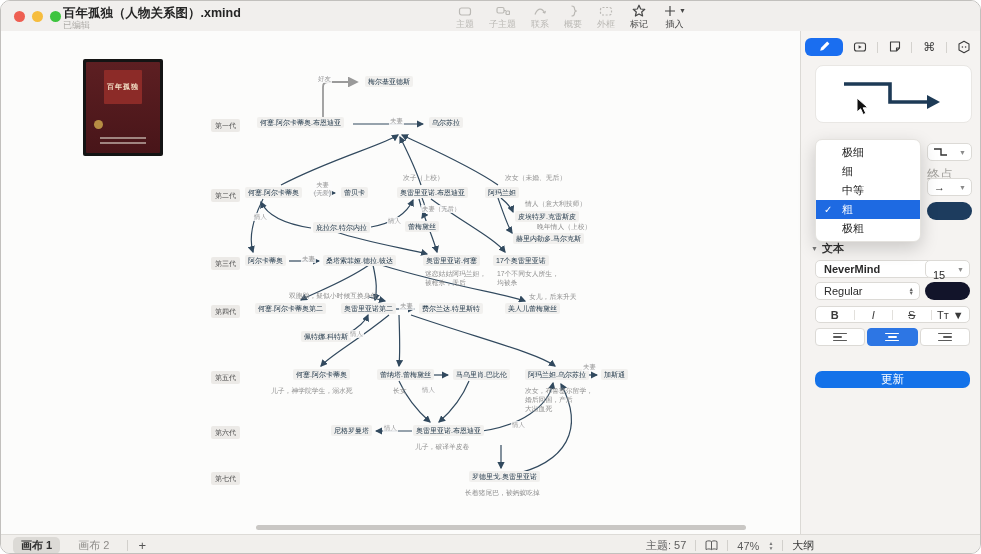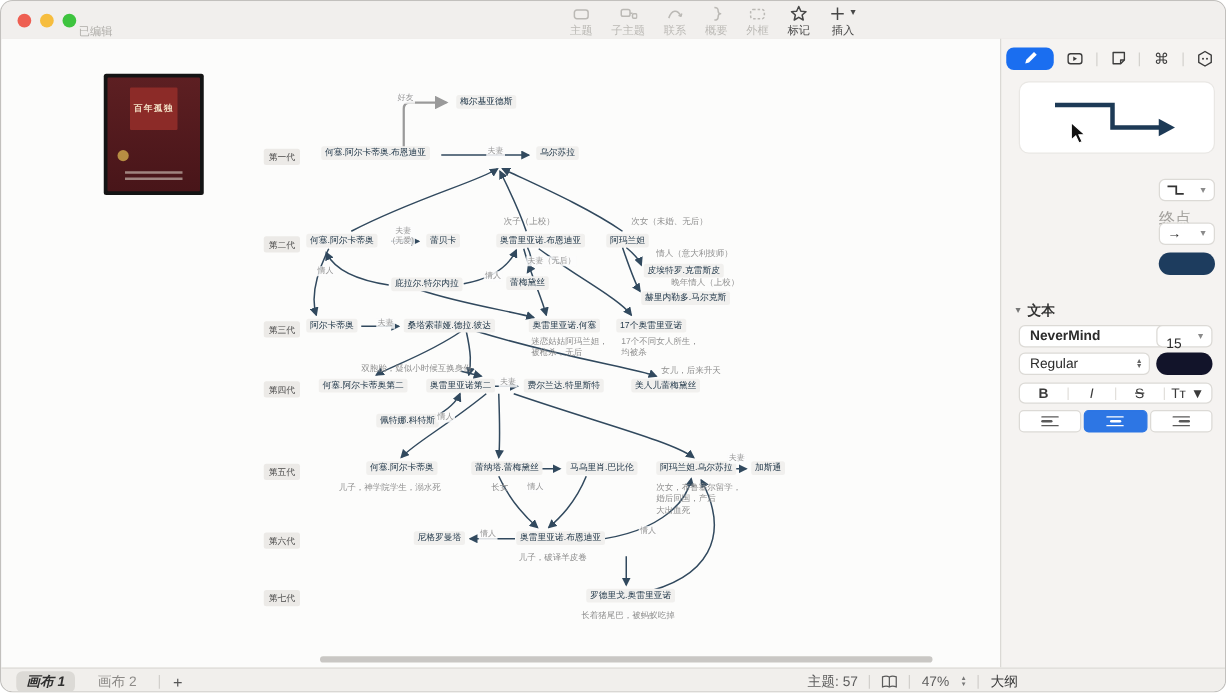--- a/index.html
+++ b/index.html
@@ -66,34 +66,35 @@
   .popup{position:absolute;left:14px;top:108px;width:104px;background:#fff;border:1px solid #e4e2de;border-radius:7px;box-shadow:0 6px 18px rgba(0,0,0,.18);padding:3px 0;z-index:30;}
   .pitem{position:relative;height:19px;display:flex;align-items:center;font-size:11px;color:#222;padding-left:26px;}
   .pitem.sel{background:#1e6ae2;color:#fff;}
   .pitem .chk{position:absolute;left:8px;font-size:10px;}
   .cursor{position:absolute;left:55px;top:66px;z-index:40;}
   
   .statusbar{position:absolute;left:0;top:533px;width:100%;height:21px;background:#f1efec;border-top:1px solid #dddbd7;font-size:11px;color:#5c5c5c;}
   .sb-left{position:absolute;left:12px;top:0;height:21px;display:flex;align-items:center;gap:10px;}
   .sb-right{position:absolute;left:645px;top:0;height:21px;display:flex;align-items:center;gap:9px;}
   .ctab{padding:1px 8px;border-radius:5px;color:#8d8b88;}
-  .ctab.active{background:#dcdad6;color:#2f2f2f;font-weight:700;font-style:italic;}
+  .ctab.active{background:#dcdad6;color:#2f2f2f;font-weight:700;}
   .sdiv{width:1px;height:11px;background:#d2d0cc;}
   .zstep{display:flex;flex-direction:column;line-height:4.5px;font-size:5px;color:#777;}
   svg{display:block;}
 </style>
 </head>
 <body>
 
 <div class="win">
 
   <div class="titlebar">
     <span class="tl r"></span>
     <span class="tl y"></span>
     <span class="tl g"></span>
+    <div class="wtitle">百年孤独（人物关系图）.xmind</div>
     <div class="wstatus">已编辑</div>
     <div class="tbar left">
         <div class="titem dis">
           <span class="ic">
             <svg width="14" height="14" viewBox="0 0 14 14" fill="none" stroke="currentColor" stroke-width="1.2" stroke-linejoin="round">
               <rect x="1.5" y="4" width="11" height="7" rx="2"></rect>
             </svg>
           </span>
           <span class="lb">主题</span>
         </div>
@@ -334,20 +335,27 @@
       </svg>
       <span class="cv">▼</span>
     </div>
     <div class="plabel" style="left:126px;top:135px;">终点</div>
     <div class="mini" style="left:126px;top:147px;width:45px;height:18px;">
       <span style="margin-left:6px;font-size:11px;">→</span>
       <span class="cv">▼</span>
     </div>
     <div class="swatch" id="line-color" style="left: 126px; top: 171px; width: 45px; height: 18px; background: rgb(29, 60, 94);"></div>
 
+    <div class="popup" id="thick-menu">
+        <div class="pitem">极细</div>
+        <div class="pitem">细</div>
+        <div class="pitem">中等</div>
+        <div class="pitem sel"><span class="chk">✓</span>粗</div>
+        <div class="pitem">极粗</div>
+      </div>
     <svg class="cursor" width="14" height="20" viewBox="0 0 14 20">
       <polygon points="1,1 1,15 4.6,11.8 7.2,17.5 9.8,16.3 7.2,10.8 12,10.8" fill="#111" stroke="#fff" stroke-width="1"></polygon>
     </svg>
 
     <div class="sechead">
       <span class="cv">▼</span>
       <span>文本</span>
     </div>
     <div class="mini" style="left:14px;top:229px;width:127px;height:18px;gap:44px;">
       <span style="margin-left:8px;font-weight:700;">NeverMind</span>
@@ -399,20 +407,21 @@
         </div>
       <div class="acell">
           <span class="alico r">
             <i></i>
             <i></i>
             <i></i>
           </span>
         </div>
     </div>
 
+    <div class="btn update">更新</div>
   </div>
 
   <div class="statusbar">
     <div class="sb-left">
       <span class="ctab active" id="ctab0">画布 1</span>
       <span class="ctab" id="ctab1">画布 2</span>
       <span class="sdiv"></span>
       <span style="font-size:13px;color:#555;">+</span>
     </div>
     <div class="sb-right">

